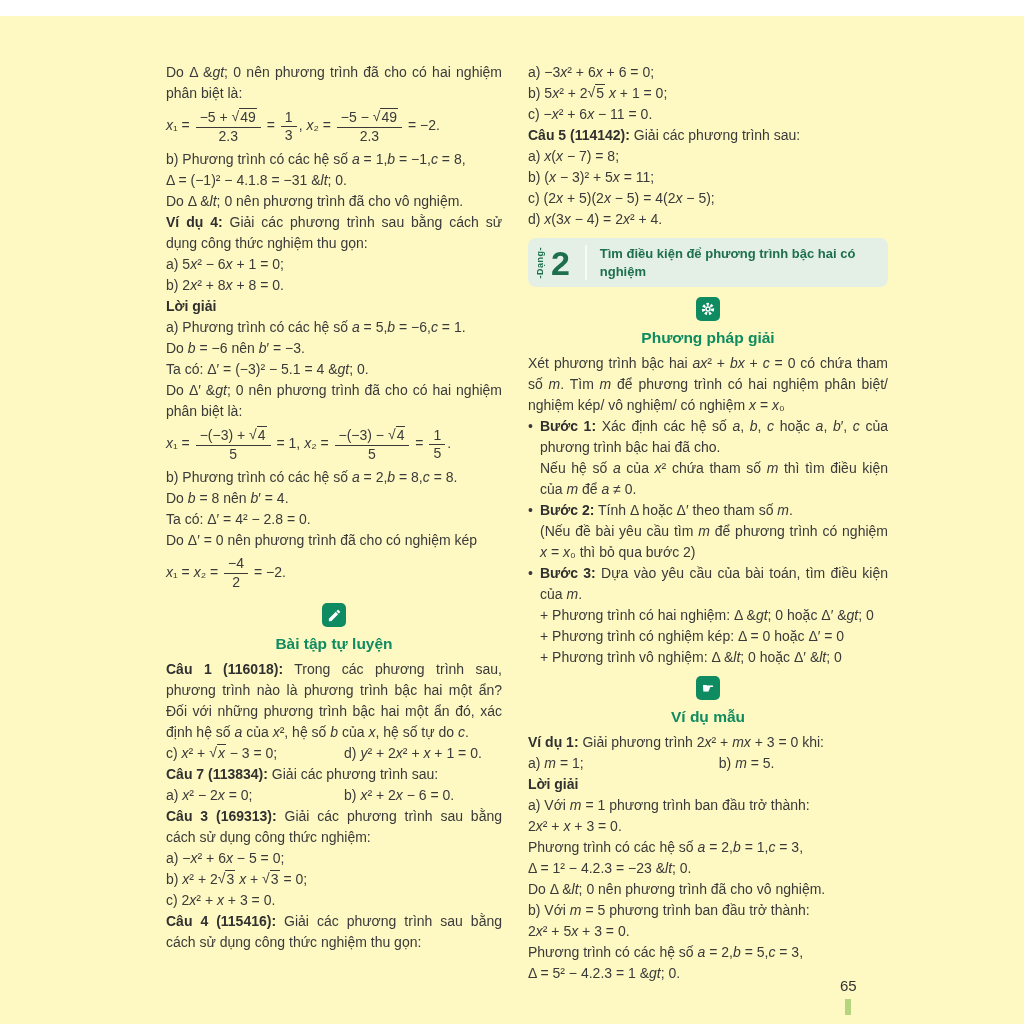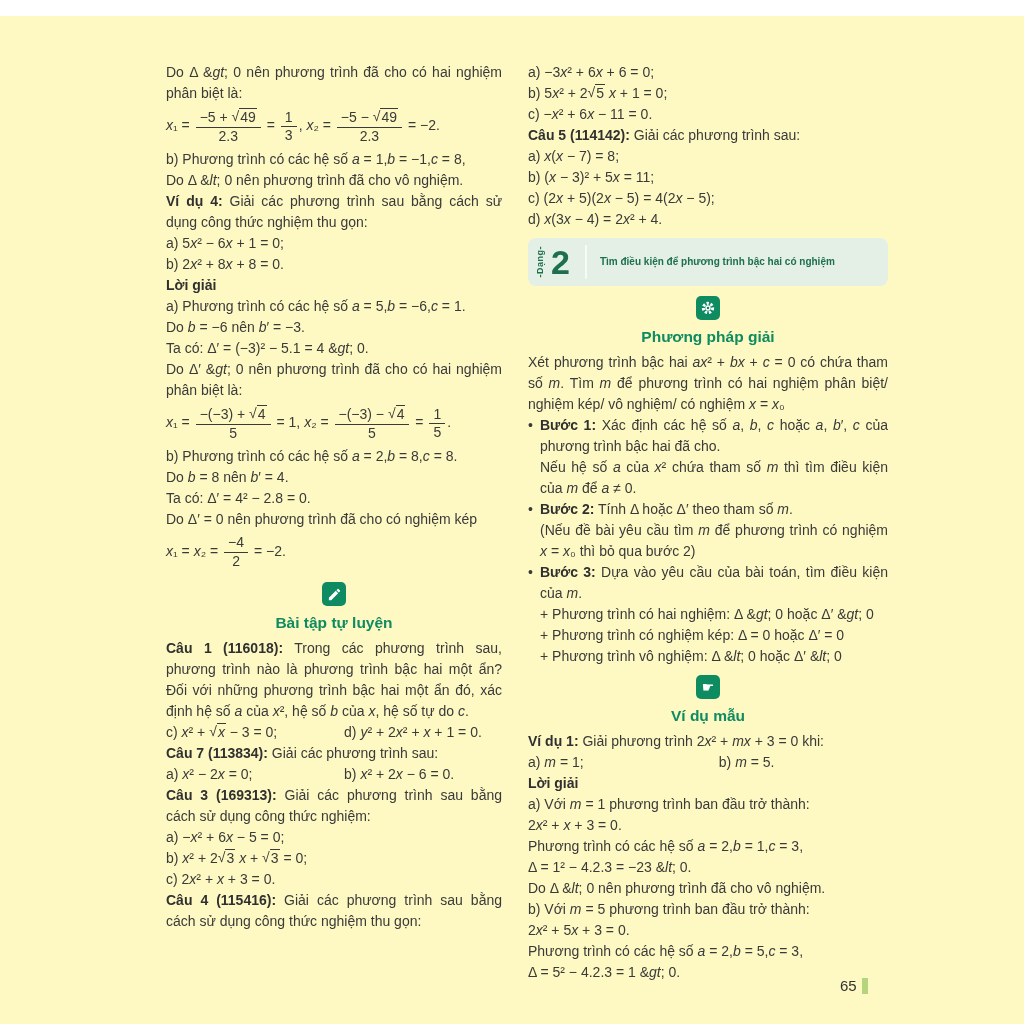--- a/index.html
+++ b/index.html
@@ -34,39 +34,40 @@
     color:#fff;display:flex;align-items:center;justify-content:center;font-size:14px;flex:0 0 24px;}
   .ghicon svg{display:block;}
   .ghlabel{color:var(--green,#0e8b60);font-weight:bold;font-size:15.5px;}
 
   .dang{display:flex;align-items:center;background:var(--lightgreen,#e4f0e6);border-radius:8px;
     padding:7px 10px 7px 8px;margin:8px 0 10px;gap:6px;}
   .dside{writing-mode:vertical-rl;transform:rotate(180deg);font-size:9px;font-weight:bold;
     color:var(--darkgreen,#1d6f4e);letter-spacing:.5px;line-height:1;}
   .dnum{font-size:34px;font-weight:bold;color:var(--darkgreen,#1d6f4e);line-height:1;margin-right:2px;}
   .ddiv{width:2px;align-self:stretch;background:#f7fbf8;margin:0 7px;}
-  .dtitle{font-weight:bold;color:var(--darkgreen,#1d6f4e);font-size:10px;line-height:1.35;text-align:left;}
+  .dtitle{font-weight:bold;color:var(--darkgreen,#1d6f4e);font-size:13px;line-height:1.35;text-align:left;}
 
   p.bullet{position:relative;padding-left:12px;}
   p.bullet::before{content:"\2022";position:absolute;left:0;top:0;color:#3a3a3a;}
   p.indent{padding-left:12px;}
 
-  .footer{position:absolute;left:840px;top:961px;display:flex;align-items:center;gap:5px;}
+  .footer{position:absolute;left:840px;top:961px;display:flex;align-items:center;gap:5px;flex-direction:column;}
   .pagenum{font-size:15px;color:#333;}
   .pagebar{width:6px;height:16px;background:var(--pagebar,#b5d47e);display:inline-block;}
 </style>
 </head>
 <body>
 
 <div class="page">
   <div class="columns">
     <div class="col col-left">
         <p class="line">Do <span class="math">Δ &amp;<i>gt</i>; 0</span> nên phương trình đã cho có hai nghiệm phân biệt là:</p>
         <p class="line formula"><span class="math"><i>x</i>₁ = <span class="frac"><span class="fnum">−5 + <span class="sqrt"><span class="rs">√</span><span class="rb">49</span></span></span><span class="fden">2.3</span></span> = <span class="frac"><span class="fnum">1</span><span class="fden">3</span></span>, <i>x</i>₂ = <span class="frac"><span class="fnum">−5 − <span class="sqrt"><span class="rs">√</span><span class="rb">49</span></span></span><span class="fden">2.3</span></span> = −2.</span></p>
         <p class="line">b) Phương trình có các hệ số <span class="math"><i>a</i> = 1,<i>b</i> = −1,<i>c</i> = 8,</span></p>
+        <p class="line"><span class="math">Δ = (−1)² − 4.1.8 = −31 &amp;<i>lt</i>; 0.</span></p>
         <p class="line">Do <span class="math">Δ &amp;<i>lt</i>; 0</span> nên phương trình đã cho vô nghiệm.</p>
         <p class="line"><b>Ví dụ 4:</b> Giải các phương trình sau bằng cách sử dụng công thức nghiệm thu gọn:</p>
         <p class="line">a) <span class="math">5<i>x</i>² − 6<i>x</i> + 1 = 0;</span></p>
         <p class="line">b) <span class="math">2<i>x</i>² + 8<i>x</i> + 8 = 0.</span></p>
         <p class="line"><b>Lời giải</b></p>
         <p class="line">a) Phương trình có các hệ số <span class="math"><i>a</i> = 5,<i>b</i> = −6,<i>c</i> = 1.</span></p>
         <p class="line">Do <span class="math"><i>b</i> = −6</span> nên <span class="math"><i>b</i>′ = −3.</span></p>
         <p class="line">Ta có: <span class="math">Δ′ = (−3)² − 5.1 = 4 &amp;<i>gt</i>; 0.</span></p>
         <p class="line">Do <span class="math">Δ′ &amp;<i>gt</i>; 0</span> nên phương trình đã cho có hai nghiệm phân biệt là:</p>
         <p class="line formula"><span class="math"><i>x</i>₁ = <span class="frac"><span class="fnum">−(−3) + <span class="sqrt"><span class="rs">√</span><span class="rb">4</span></span></span><span class="fden">5</span></span> = 1, <i>x</i>₂ = <span class="frac"><span class="fnum">−(−3) − <span class="sqrt"><span class="rs">√</span><span class="rb">4</span></span></span><span class="fden">5</span></span> = <span class="frac"><span class="fnum">1</span><span class="fden">5</span></span>.</span></p>

